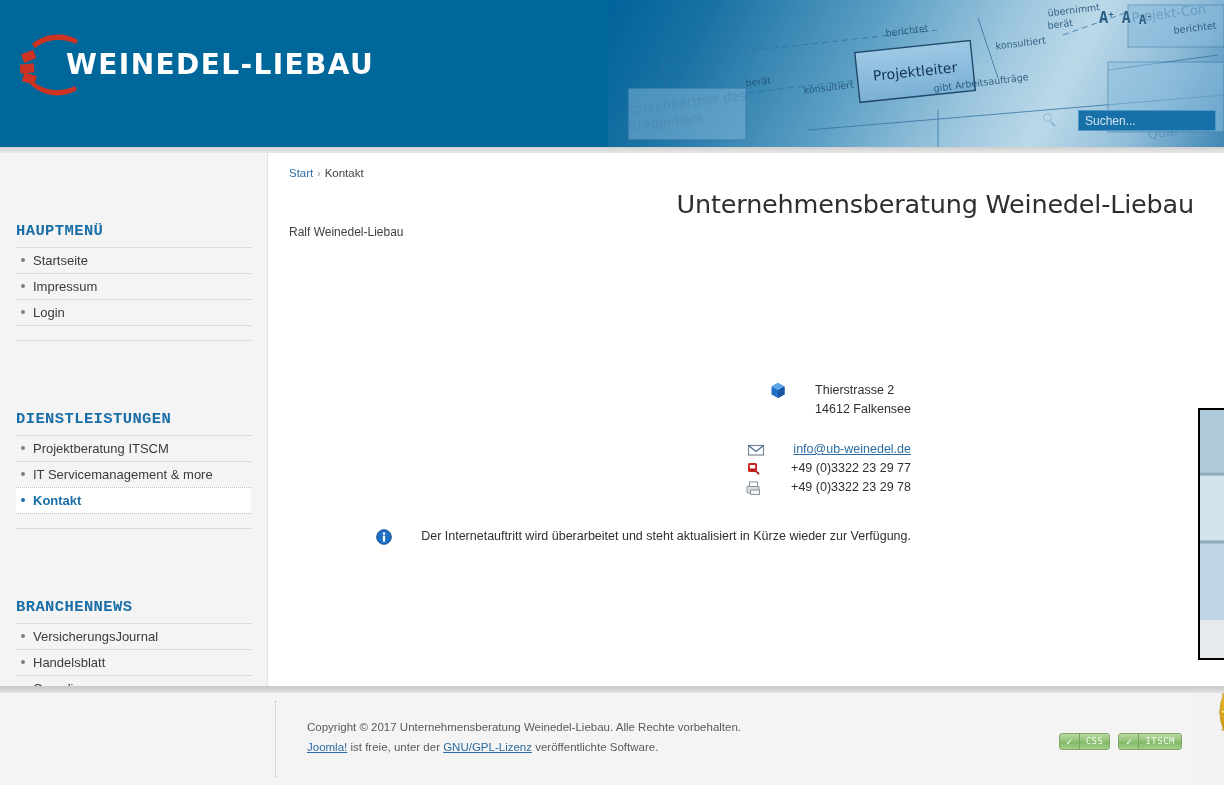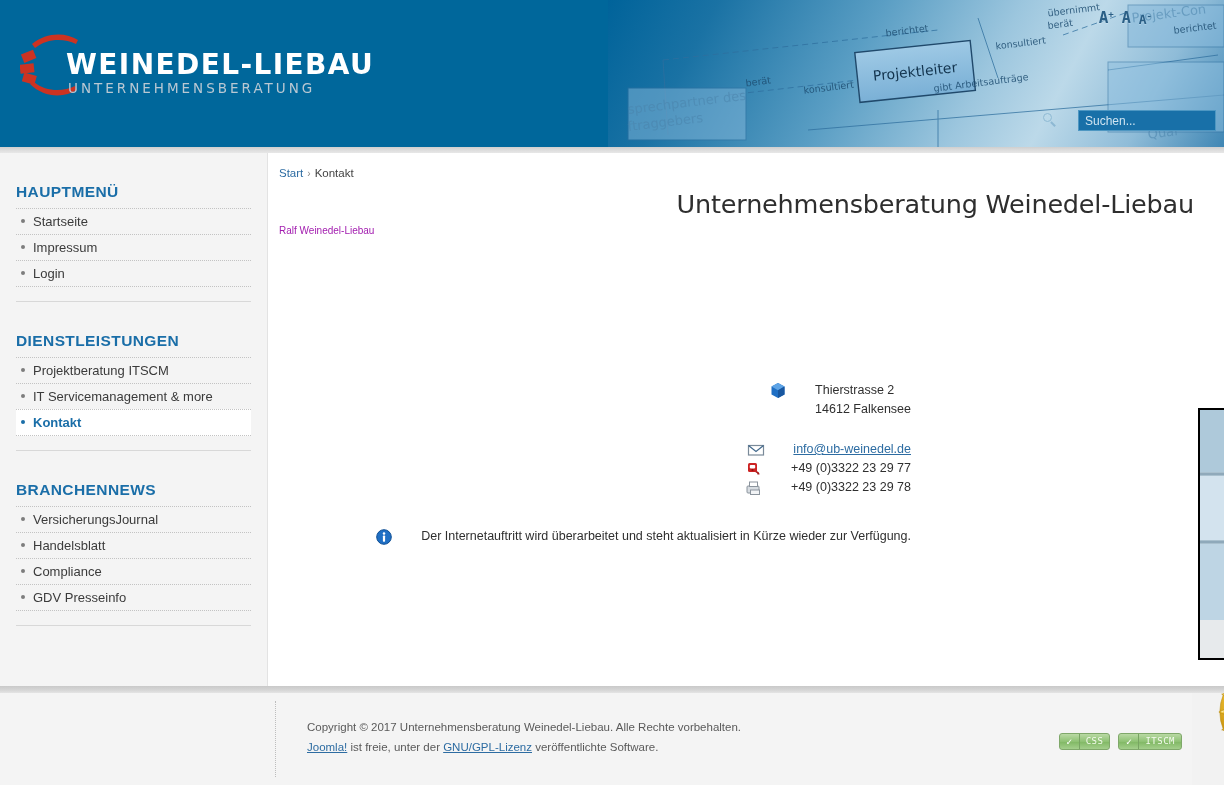--- a/index.html
+++ b/index.html
@@ -114,32 +114,33 @@
     position: absolute; left: 0; top: 0;
     width: 268px; height: 533px;
     background: #f4f4f4;
     border-right: 1px solid #e3e3e3;
     padding: 0 16px;
   }
   .content {
     position: absolute; left: 269px; top: 0;
     width: 955px; height: 533px;
     background: #ffffff;
-    padding: 0 30px 0 10px;
+    padding: 0 30px 0 20px;
   }
 
   
   .mod { margin: 0; }
   .mod-title {
     color: #1a6ea8;
     font-size: 15.5px;
     font-weight: bold;
     letter-spacing: .4px;
     padding: 30px 0 8px 0;
-    font-family: Liberation Sans, sans-serif;
+    font-family: Liberation Mono, monospace;
+    margin-top: 39px;
   }
   .mod ul { list-style: none; margin: 0; padding: 0; }
   .mod li {
     border-top: 1px dotted #c3c3c3;
     border-bottom: 1px dotted #c3c3c3;
     margin-top: -1px;
   }
   .mod li a {
     display: block;
     padding: 5px 0 5px 17px;
@@ -177,22 +178,22 @@
     margin: 10px 0 0 0;
     font-size: 25.5px;
     font-weight: normal;
     color: #2e2e2e;
     font-family: "DejaVu Sans", sans-serif;
     letter-spacing: -.2px;
     text-align: right;
   }
   .page-subtitle {
     margin: 6px 0 0 0;
-    font-size: 10px;
-    color: #a21caf;
+    font-size: 12px;
+    color: #404040;
   }
 
   .contact-block { position: absolute; left: 22px; top: 228px; width: 620px; }
   .crow { display: flex; align-items: flex-start; margin-bottom: 0; justify-content: flex-end; }
   .cicon { width: 46px; flex: 0 0 46px; padding-top: 1px; }
   .ctext { font-size: 12.5px; color: #2f2f2f; line-height: 18.5px; }
   .ctext a { color: #2d6ca2; text-decoration: underline; }
   .spacer-18 { height: 22px; }
   .spacer-28 { height: 30px; }
 
@@ -320,21 +321,20 @@
       <svg class="logo-arc" width="60" height="80" viewBox="0 0 60 80">
         <g fill="#cc3322">
           <path d="M12 18 C26 6, 46 6, 58 14 L56 18 C44 12, 27 12, 15 22 Z"></path>
           <path d="M10 58 C24 72, 44 72, 57 64 L55 60 C43 66, 26 66, 14 56 Z"></path>
           <rect x="2" y="26" width="13" height="9" transform="rotate(-22 8 30)"></rect>
           <rect x="0" y="38" width="14" height="9" transform="rotate(-6 7 42)"></rect>
           <rect x="3" y="48" width="13" height="9" transform="rotate(16 9 52)"></rect>
         </g>
       </svg>
       <div class="logo-text">WEINEDEL-LIEBAU</div>
-      <div class="logo-sub">UNTERNEHMENSBERATUNG</div>
     </div>
 
     <div class="fontsizer">
       <span><span>A</span><span class="fs-sup">+</span></span>
       <span class="fs-mid">A</span>
       <span class="fs-small"><span>A</span><span class="fs-sup">-</span></span>
     </div>
 
     <div class="search-box">
       <span class="search-icon">

